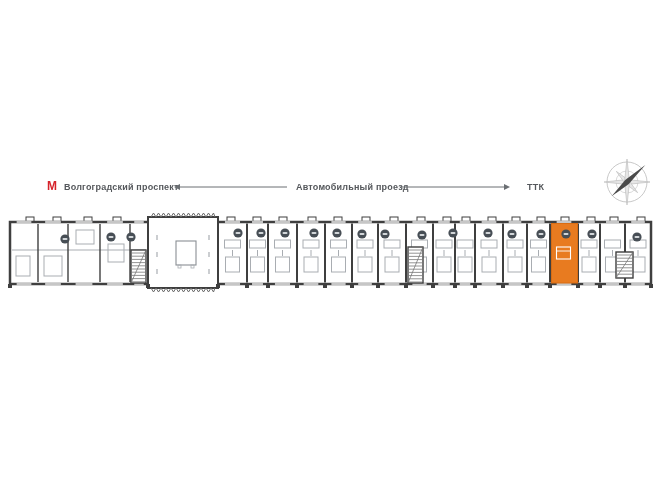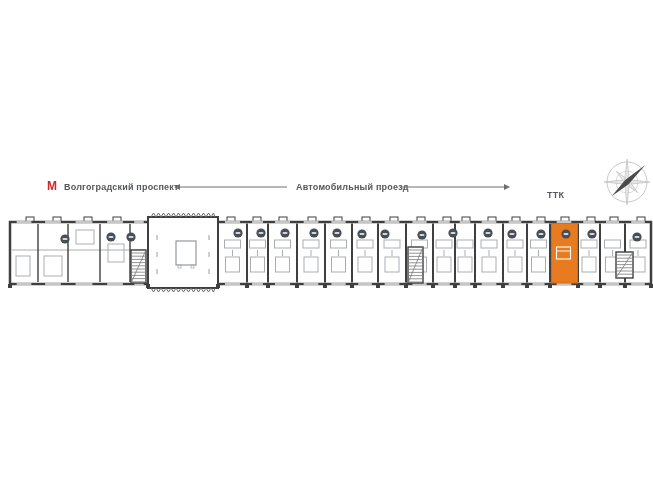--- a/index.html
+++ b/index.html
@@ -13,21 +13,21 @@
 <body>
 
 <div id="canvas">
 
   <span class="metro" style="left:47px;top:181px;">М</span>
 
   <span class="lbl" style="left:64px;top:182px;">Волгоградский проспект</span>
 
   <span class="lbl" style="left:296px;top:182px;">Автомобильный проезд</span>
 
-  <span class="lbl" style="left:547px;top:182px;margin-top:8px;">ТТК</span>
+  <span class="lbl" style="left:527px;top:182px;">ТТК</span>
 
   <svg id="scene" width="653" height="489" viewBox="0 0 653 489">
     <g id="arrows">
         <line x1="287" y1="187" x2="180" y2="187" stroke="#6b6f73" stroke-width="1"></line>
         <polygon points="174,187 180,184 180,190" fill="#6b6f73"></polygon>
         <line x1="400" y1="187" x2="504" y2="187" stroke="#6b6f73" stroke-width="1"></line>
         <polygon points="510,187 504,184 504,190" fill="#6b6f73"></polygon>
       </g>
     <g id="compass">
         <circle cx="627" cy="182" r="20" fill="none" stroke="#c9c9c9" stroke-width="1"></circle>

